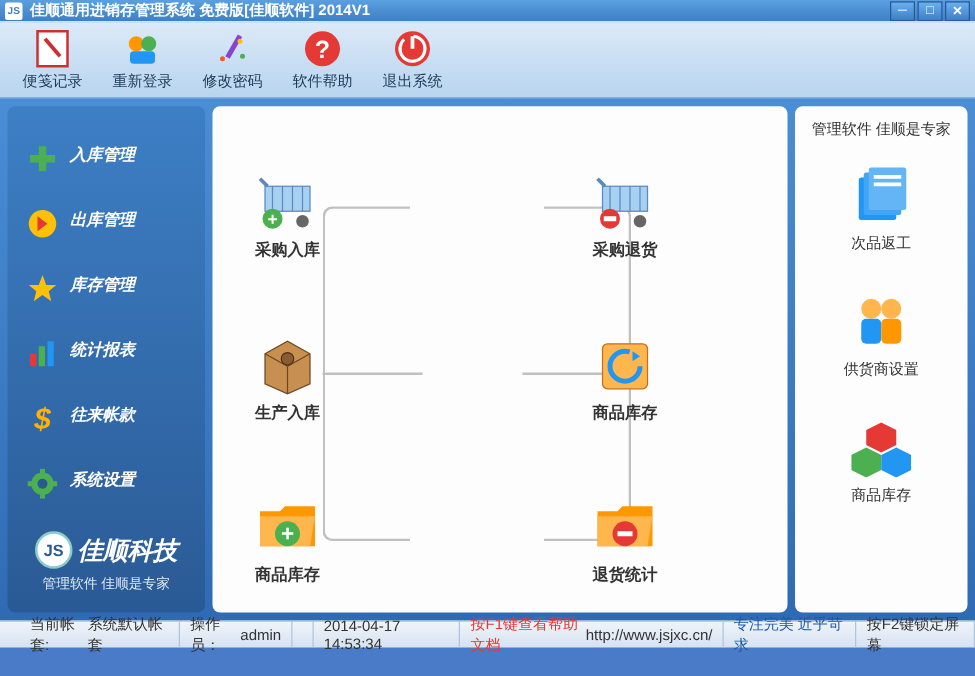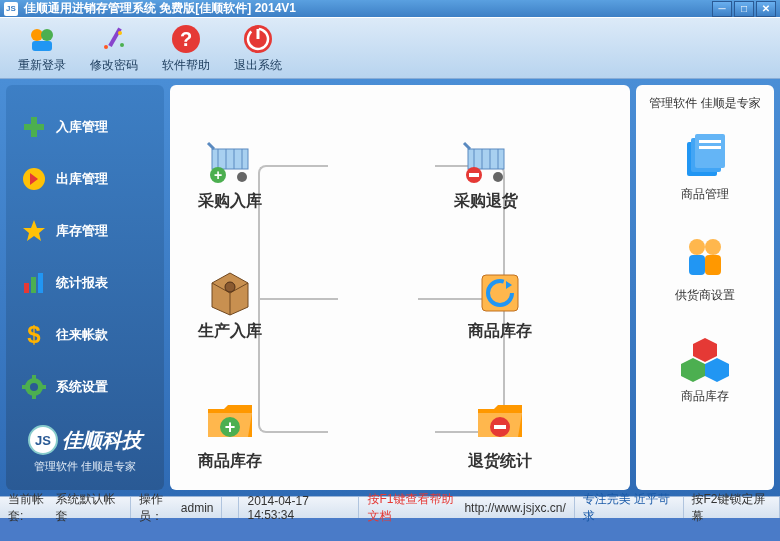--- a/index.html
+++ b/index.html
@@ -10,57 +10,66 @@
 .title-text { flex: 1; font-size: 12px; }
 .win-controls { display: flex; gap: 2px; }
 .win-btn { width: 20px; height: 16px; background: linear-gradient(to bottom, #6ab0f0, #3d7fc5); border: 1px solid #2a5a95; display: flex; align-items: center; justify-content: center; color: white; font-size: 10px; cursor: pointer; }
 .win-btn.close { background: linear-gradient(to bottom, #6ab0f0, #3d7fc5); }
 .toolbar { height: 62px; background: linear-gradient(to bottom, #dceaf8, #b8d4ef); border-top: 1px solid #fff; border-bottom: 1px solid #8aadd6; display: flex; padding: 4px 8px; gap: 4px; }
 .toolbar-btn { width: 68px; display: flex; flex-direction: column; align-items: center; justify-content: center; cursor: pointer; border-radius: 3px; padding: 2px; }
 .toolbar-icon { width: 32px; height: 32px; display: flex; align-items: center; justify-content: center; }
 .toolbar-label { font-size: 12px; color: #1a3a5a; margin-top: 2px; }
 .content { flex: 1; display: flex; padding: 6px; gap: 6px; background: linear-gradient(to bottom, #4a8ed6, #2f6bb5); }
 .sidebar { width: 158px; background: linear-gradient(to bottom, #3d7fc5, #2a5a95); border-radius: 6px; padding: 20px 8px 8px; display: flex; flex-direction: column; gap: 8px; }
-.sidebar-item { display: flex; align-items: center; gap: 10px; padding: 10px 8px; cursor: pointer; color: white; font-size: 13px; font-weight: bold; border-radius: 4px; }
+.sidebar-item { display: flex; align-items: flex-start; gap: 10px; padding: 10px 8px; cursor: pointer; color: white; font-size: 13px; font-weight: bold; border-radius: 4px; font-style: italic; }
 .sidebar-item .si-icon { width: 24px; height: 24px; display: flex; align-items: center; justify-content: center; }
 .sidebar-footer { margin-top: auto; text-align: center; color: #dfe9f5; font-size: 11px; padding: 8px 0; }
 .sidebar-logo { font-size: 20px; font-weight: bold; color: #fff; display: flex; align-items: center; justify-content: center; margin-bottom: 4px; }
 .js-badge { background: #fff; color: #2a5a95; border-radius: 50%; width: 30px; height: 30px; display: inline-flex; align-items: center; justify-content: center; font-size: 13px; font-weight: bold; margin-right: 4px; border: 2px solid #8cc; }
 .main-panel { flex: 1; background: #fdfdfd; border-radius: 6px; position: relative; display: flex; align-items: center; justify-content: center; }
 .right-panel { width: 138px; background: #fdfdfd; border-radius: 6px; padding: 10px; display: flex; flex-direction: column; align-items: center; }
 .right-title { font-size: 12px; color: #333; margin-bottom: 20px; }
 .right-item { display: flex; flex-direction: column; align-items: center; gap: 6px; margin-bottom: 30px; cursor: pointer; }
 .right-item-icon { width: 48px; height: 48px; display: flex; align-items: center; justify-content: center; }
 .right-item-label { font-size: 12px; color: #333; }
 .main-grid { position: relative; width: 100%; height: 100%; }
 .main-item { position: absolute; width: 80px; display: flex; flex-direction: column; align-items: center; gap: 4px; cursor: pointer; }
 .main-item-icon { width: 52px; height: 52px; display: flex; align-items: center; justify-content: center; }
-.main-item-label { font-size: 16px; color: #333; font-weight: bold; }
+.main-item-label { font-size: 13px; color: #333; font-weight: bold; }
 .bracket { position: absolute; border: 2px solid #c0c0c0; border-radius: 8px; }
 .bracket-left { left: 88px; top: 80px; width: 70px; height: 268px; border-right: none; border-top-right-radius: 0; border-bottom-right-radius: 0; }
 .bracket-right { left: 265px; top: 80px; width: 70px; height: 268px; border-left: none; border-top-left-radius: 0; border-bottom-left-radius: 0; }
 .connector { position: absolute; height: 2px; background: #c0c0c0; }
-.statusbar { height: 22px; background: linear-gradient(to bottom, #f0f4fa, #d6e2f0); border-top: 1px solid #9ab4d6; display: flex; align-items: center; font-size: 12px; color: #333; }
+.statusbar { height: 22px; background: linear-gradient(to bottom, #f0f4fa, #d6e2f0); border-top: 1px solid #9ab4d6; display: flex; align-items: center; font-size: 12px; color: #333; padding-left: 16px; }
 .status-cell { padding: 0 8px; border-right: 1px solid #b0c4de; height: 100%; display: flex; align-items: center; }
 </style>
 </head>
 <body>
 
 <div class="window">
   <div class="titlebar">
     <span class="titlebar-icon">JS</span>
     <span class="title-text">佳顺通用进销存管理系统 免费版[佳顺软件] 2014V1</span>
     <div class="win-controls">
       <div class="win-btn">─</div>
       <div class="win-btn">□</div>
       <div class="win-btn close">✕</div>
     </div>
   </div>
 
   <div class="toolbar">
+    <div class="toolbar-btn">
+      <div class="toolbar-icon">
+          <svg width="32" height="32">
+            <rect x="4" y="2" width="24" height="28" fill="#fff" stroke="#cc3030" stroke-width="2"></rect>
+            <line x1="10" y1="8" x2="22" y2="22" stroke="#cc3030" stroke-width="3"></line>
+          </svg>
+        </div>
+      <div class="toolbar-label">便笺记录</div>
+    </div>
     <div class="toolbar-btn">
       <div class="toolbar-icon">
           <svg width="32" height="32">
             <circle cx="11" cy="12" r="6" fill="#ff9800"></circle>
             <circle cx="21" cy="12" r="6" fill="#4caf50"></circle>
             <rect x="6" y="18" width="20" height="10" rx="3" fill="#2196f3"></rect>
           </svg>
         </div>
       <div class="toolbar-label">重新登录</div>
     </div>
@@ -205,21 +214,21 @@
           <div class="main-item-icon">
               <svg width="52" height="52">
                 <path d="M4 14 L20 14 L24 10 L48 10 L48 42 L4 42 Z" fill="#ff9800"></path>
                 <path d="M4 18 L48 18 L44 42 L4 42 Z" fill="#ffb74d"></path>
                 <circle cx="26" cy="32" r="10" fill="#4caf50"></circle>
                 <text x="26" y="38" text-anchor="middle" fill="#fff" font-size="18" font-weight="bold">+</text>
               </svg>
             </div>
           <div class="main-item-label">商品库存</div>
         </div>
-        <div class="main-item" style="left:276px;top:50px">
+        <div class="main-item" style="left:290px;top:50px">
           <div class="main-item-icon">
               <svg width="52" height="52">
                 <rect x="8" y="14" width="36" height="20" fill="#a8d0f0" stroke="#5a8ac0" stroke-width="1"></rect>
                 <line x1="14" y1="14" x2="14" y2="34" stroke="#5a8ac0"></line>
                 <line x1="22" y1="14" x2="22" y2="34" stroke="#5a8ac0"></line>
                 <line x1="30" y1="14" x2="30" y2="34" stroke="#5a8ac0"></line>
                 <line x1="38" y1="14" x2="38" y2="34" stroke="#5a8ac0"></line>
                 <circle cx="14" cy="42" r="5" fill="#666"></circle>
                 <circle cx="38" cy="42" r="5" fill="#666"></circle>
                 <line x1="4" y1="8" x2="10" y2="14" stroke="#5a8ac0" stroke-width="3"></line>
@@ -258,21 +267,21 @@
       <div class="right-item">
         <div class="right-item-icon">
             <svg width="48" height="48">
               <rect x="6" y="10" width="30" height="34" rx="2" fill="#2196f3"></rect>
               <rect x="10" y="6" width="30" height="34" rx="2" fill="#42a5f5"></rect>
               <rect x="14" y="2" width="30" height="34" rx="2" fill="#64b5f6"></rect>
               <rect x="18" y="8" width="22" height="3" fill="#fff"></rect>
               <rect x="18" y="14" width="22" height="3" fill="#fff"></rect>
             </svg>
           </div>
-        <div class="right-item-label">商品管理</div>
+        <div class="right-item-label">次品返工</div>
       </div>
       <div class="right-item">
         <div class="right-item-icon">
             <svg width="48" height="48">
               <circle cx="16" cy="14" r="8" fill="#ffb74d"></circle>
               <rect x="8" y="22" width="16" height="20" rx="4" fill="#2196f3"></rect>
               <circle cx="32" cy="14" r="8" fill="#ffb74d"></circle>
               <rect x="24" y="22" width="16" height="20" rx="4" fill="#ff9800"></rect>
             </svg>
           </div>

